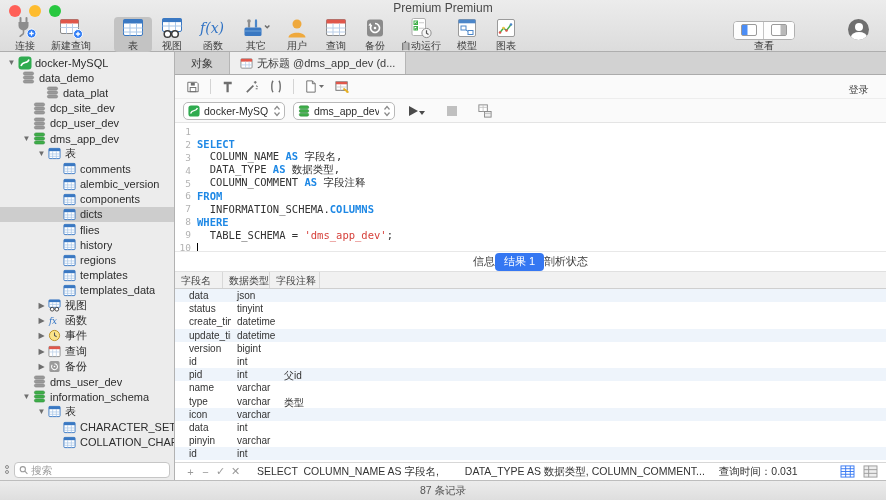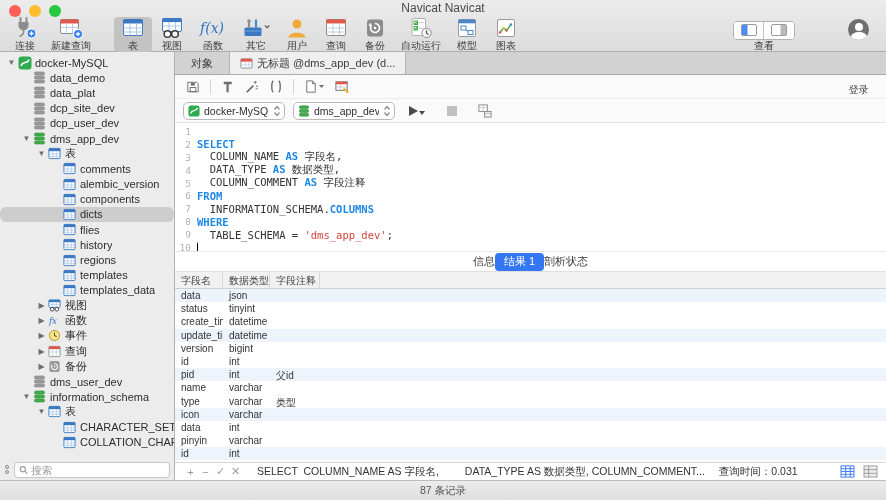--- a/index.html
+++ b/index.html
@@ -26,21 +26,21 @@
   .seg-btn:last-child { border-right:none; }
   .avatar { width:21px; height:21px; border-radius:50%; background:#6f6f6f; position:relative; overflow:hidden; }
   .avatar:before { content:""; position:absolute; left:6.5px; top:4px; width:8px; height:8px; border-radius:50%; background:#fff; }
   .avatar:after { content:""; position:absolute; left:2.5px; top:13px; width:16px; height:10px; border-radius:50%; background:#fff; }
 
   
   .middle { flex:1; display:flex; min-height:0; }
   .sidebar { width:175px; flex:none; background:#ececec; border-right:1px solid #b2b2b2; display:flex; flex-direction:column; min-height:0; }
   .tree { flex:1; overflow:hidden; padding-top:3px; }
   .tree-row { height:15.2px; display:flex; align-items:center; white-space:nowrap; }
-  .tree-row.sel { background:#cdcdcd;border-radius:6px; }
+  .tree-row.sel { background:#cdcdcd; }
   .tw-arrow { width:11px; font-size:8px; color:#6e6e6e; text-align:center; flex:none; }
   .tw-icon { width:15px; flex:none; display:flex; align-items:center; justify-content:center; }
   .tw-label { padding-left:3px; font-size:11px; color:#2d2d2d; overflow:hidden; }
   .search-row { height:19px; flex:none; display:flex; align-items:center; padding:0 4px 2px 3px; gap:3px; }
   .filter-ic { display:flex; flex-direction:column; gap:1.5px; padding:0 2px; }
   .filter-ic i { width:4px; height:4px; border:1px solid #8a8a8a; border-radius:50%; display:block; }
   .search-field { flex:1; height:16px; background:#fff; border:1px solid #c6c6c6; border-radius:4px; display:flex; align-items:center; padding:0 4px; gap:3px; }
   .search-field input { border:none; outline:none; width:100%; font-size:10.5px; color:#333; background:transparent; font-family:inherit; }
   .search-field input::placeholder { color:#9a9a9a; }
 
@@ -71,21 +71,21 @@
 
   
   .result-tabs { height:20px; flex:none; background:#fff; display:flex; align-items:center; justify-content:center; font-size:11px; color:#3c3c3c; border-bottom:1px solid #e0e0e0; }
   .rt-pill { background:#3577f2; color:#fff; border-radius:4px; padding:1.5px 9px; }
 
   
   .grid-header { height:17px; flex:none; background:#f1f1f1; border-bottom:1px solid #cfcfcf; display:flex; font-size:10px; color:#444; }
   .g-cell { padding:2px 0 0 6px; border-right:1px solid #d8d8d8; white-space:nowrap; overflow:hidden; }
   .c1 { width:48px; flex:none; } .c2 { width:47px; flex:none; } .c3 { width:50px; flex:none; } .cf { flex:1; border-right:none; }
   .grid-body { flex:1; overflow:hidden; background:#fff; }
-  .g-row { height:13.2px; display:flex; font-size:10px; color:#333; }
+  .g-row { height:13.2px; display:flex; font-size:10px; color:#333;padding-left:8px; }
   .g-row.alt { background:#eef4fb; }
   .g-row .g-cell { border-right:none; padding-top:1px; }
 
   
   .bottombar { height:18px; flex:none; background:#fff; border-top:1px solid #d7d7d7; display:flex; align-items:center; padding:0 8px; font-size:10.5px; color:#333; }
   .bb-ic { color:#9a9a9a; font-size:11px; width:15px; text-align:center; }
   .bb-sql { margin-left:14px; white-space:pre; overflow:hidden; }
   .bb-sql2 { margin-left:26px; white-space:pre; overflow:hidden; }
   .bb-time { margin-left:14px; white-space:nowrap; }
   .bb-spacer { flex:1; }
@@ -99,21 +99,21 @@
 
 <div class="window">
 
   <div class="header">
     <div class="titlebar">
       <div class="traffic">
         <span class="light red"></span>
         <span class="light yellow"></span>
         <span class="light green"></span>
       </div>
-      <span class="title">Navicat Navicat</span>
+      <span class="title">Premium Premium</span>
     </div>
     <div class="toolbar">
       <div id="tb-items" style="display:flex;align-items:flex-start;">
           <div class="tb-item">
             <div class="ticon">
               <span><svg width="26" height="22" viewBox="0 0 26 22">
                   <path d="M8.5 1v4M14.5 1v4" stroke="#8d8d8d" stroke-width="2" stroke-linecap="round"></path>
                   <path d="M6.5 5h10v3.5a5 5 0 0 1-10 0z" fill="#8d8d8d"></path>
                   <path d="M11.5 13v3c0 2-3.5 2-3.5 4" stroke="#8d8d8d" stroke-width="1.5" fill="none"></path>
                   <circle cx="19.5" cy="16.5" r="4.5" fill="#2f7cf6" stroke="#fff"></circle>
@@ -287,34 +287,34 @@
           <div class="tree-row" style="padding-left: 6px;">
             <span class="tw-arrow">▼</span>
             <span class="tw-icon">
               <svg width="14" height="14" viewBox="0 0 14 14">
                 <rect x="0.5" y="0.5" width="13" height="13" rx="3" fill="#2fab4f"></rect>
                 <path d="M3 10C5 4 9 9 11 3.5" stroke="#fff" stroke-width="1.6" fill="none"></path>
               </svg>
             </span>
             <span class="tw-label">docker-MySQL</span>
           </div>
-          <div class="tree-row" style="padding-left: 21px;">
+          <div class="tree-row" style="padding-left: 10px;">
             <span class="tw-arrow"></span>
             <span class="tw-icon">
               <svg width="13" height="13" viewBox="0 0 14 14">
                 <g fill="#9a9a9a" stroke="#7d7d7d" stroke-width="0.6">
                   <rect x="1.5" y="1" width="11" height="3.4" rx="1.7"></rect>
                   <rect x="1.5" y="5.3" width="11" height="3.4" rx="1.7"></rect>
                   <rect x="1.5" y="9.6" width="11" height="3.4" rx="1.7"></rect>
                 </g>
               </svg>
             </span>
             <span class="tw-label">data_demo</span>
           </div>
-          <div class="tree-row" style="padding-left: 21px;">
+          <div class="tree-row" style="padding-left: 34px;">
             <span class="tw-arrow"></span>
             <span class="tw-icon">
               <svg width="13" height="13" viewBox="0 0 14 14">
                 <g fill="#9a9a9a" stroke="#7d7d7d" stroke-width="0.6">
                   <rect x="1.5" y="1" width="11" height="3.4" rx="1.7"></rect>
                   <rect x="1.5" y="5.3" width="11" height="3.4" rx="1.7"></rect>
                   <rect x="1.5" y="9.6" width="11" height="3.4" rx="1.7"></rect>
                 </g>
               </svg>
             </span>

